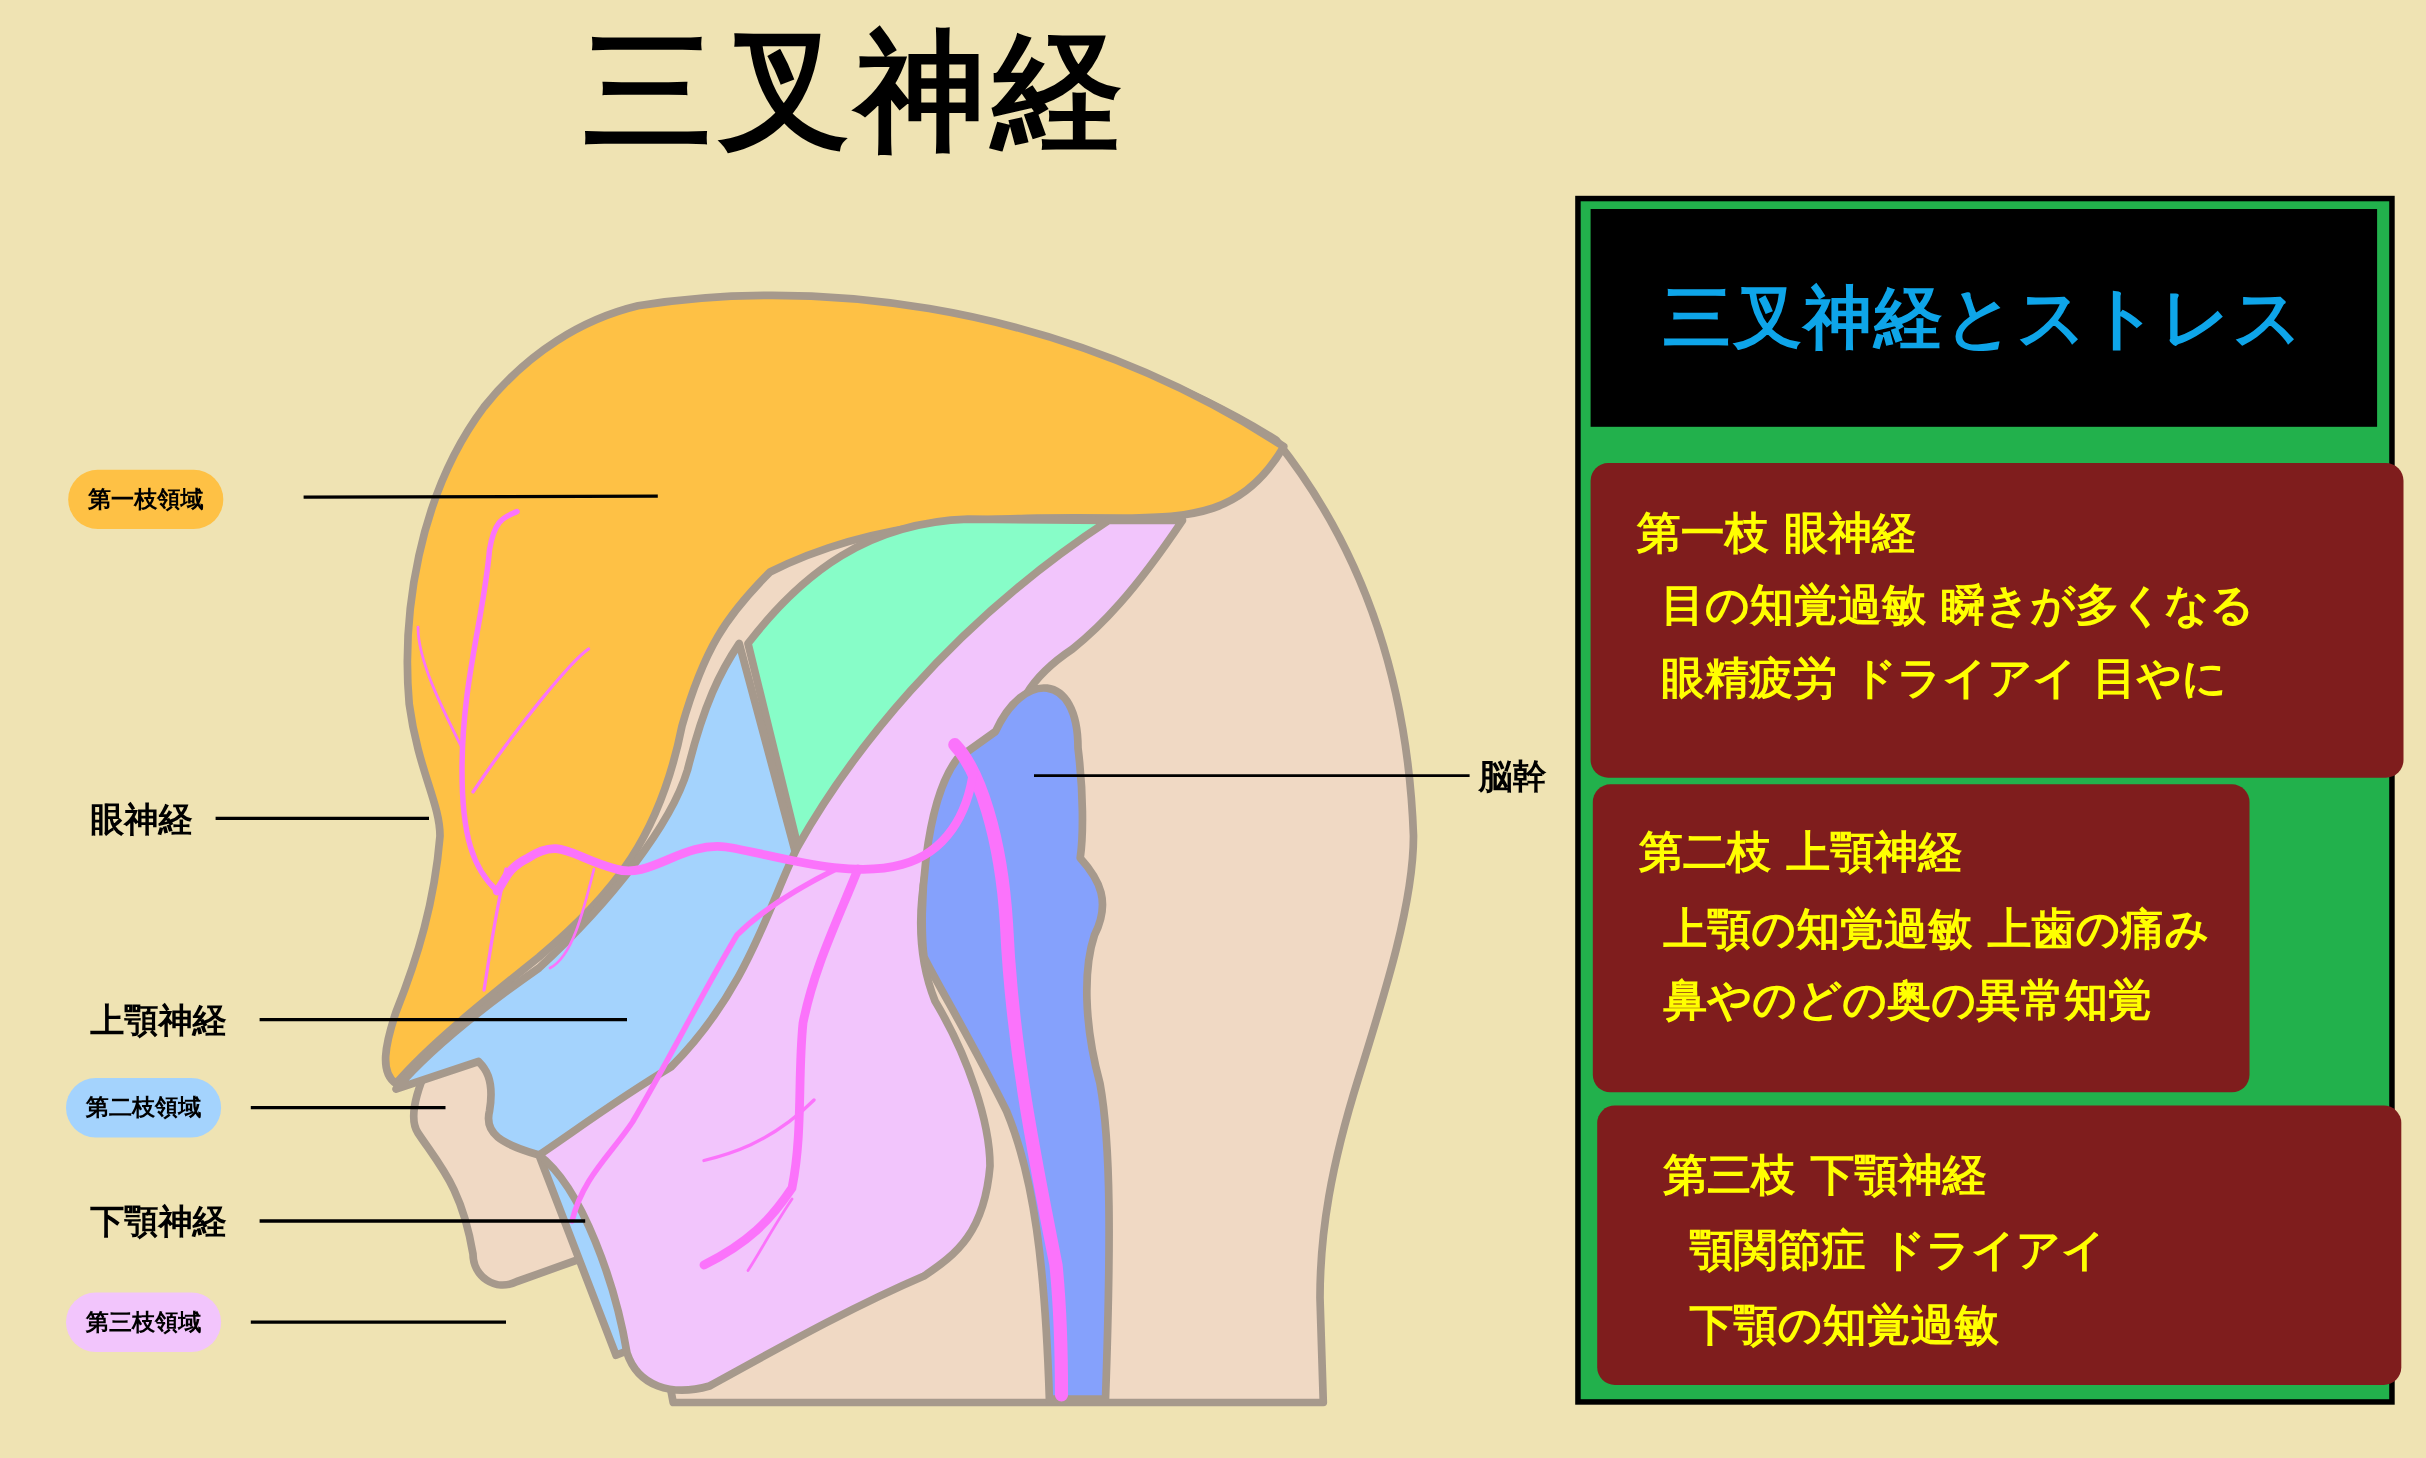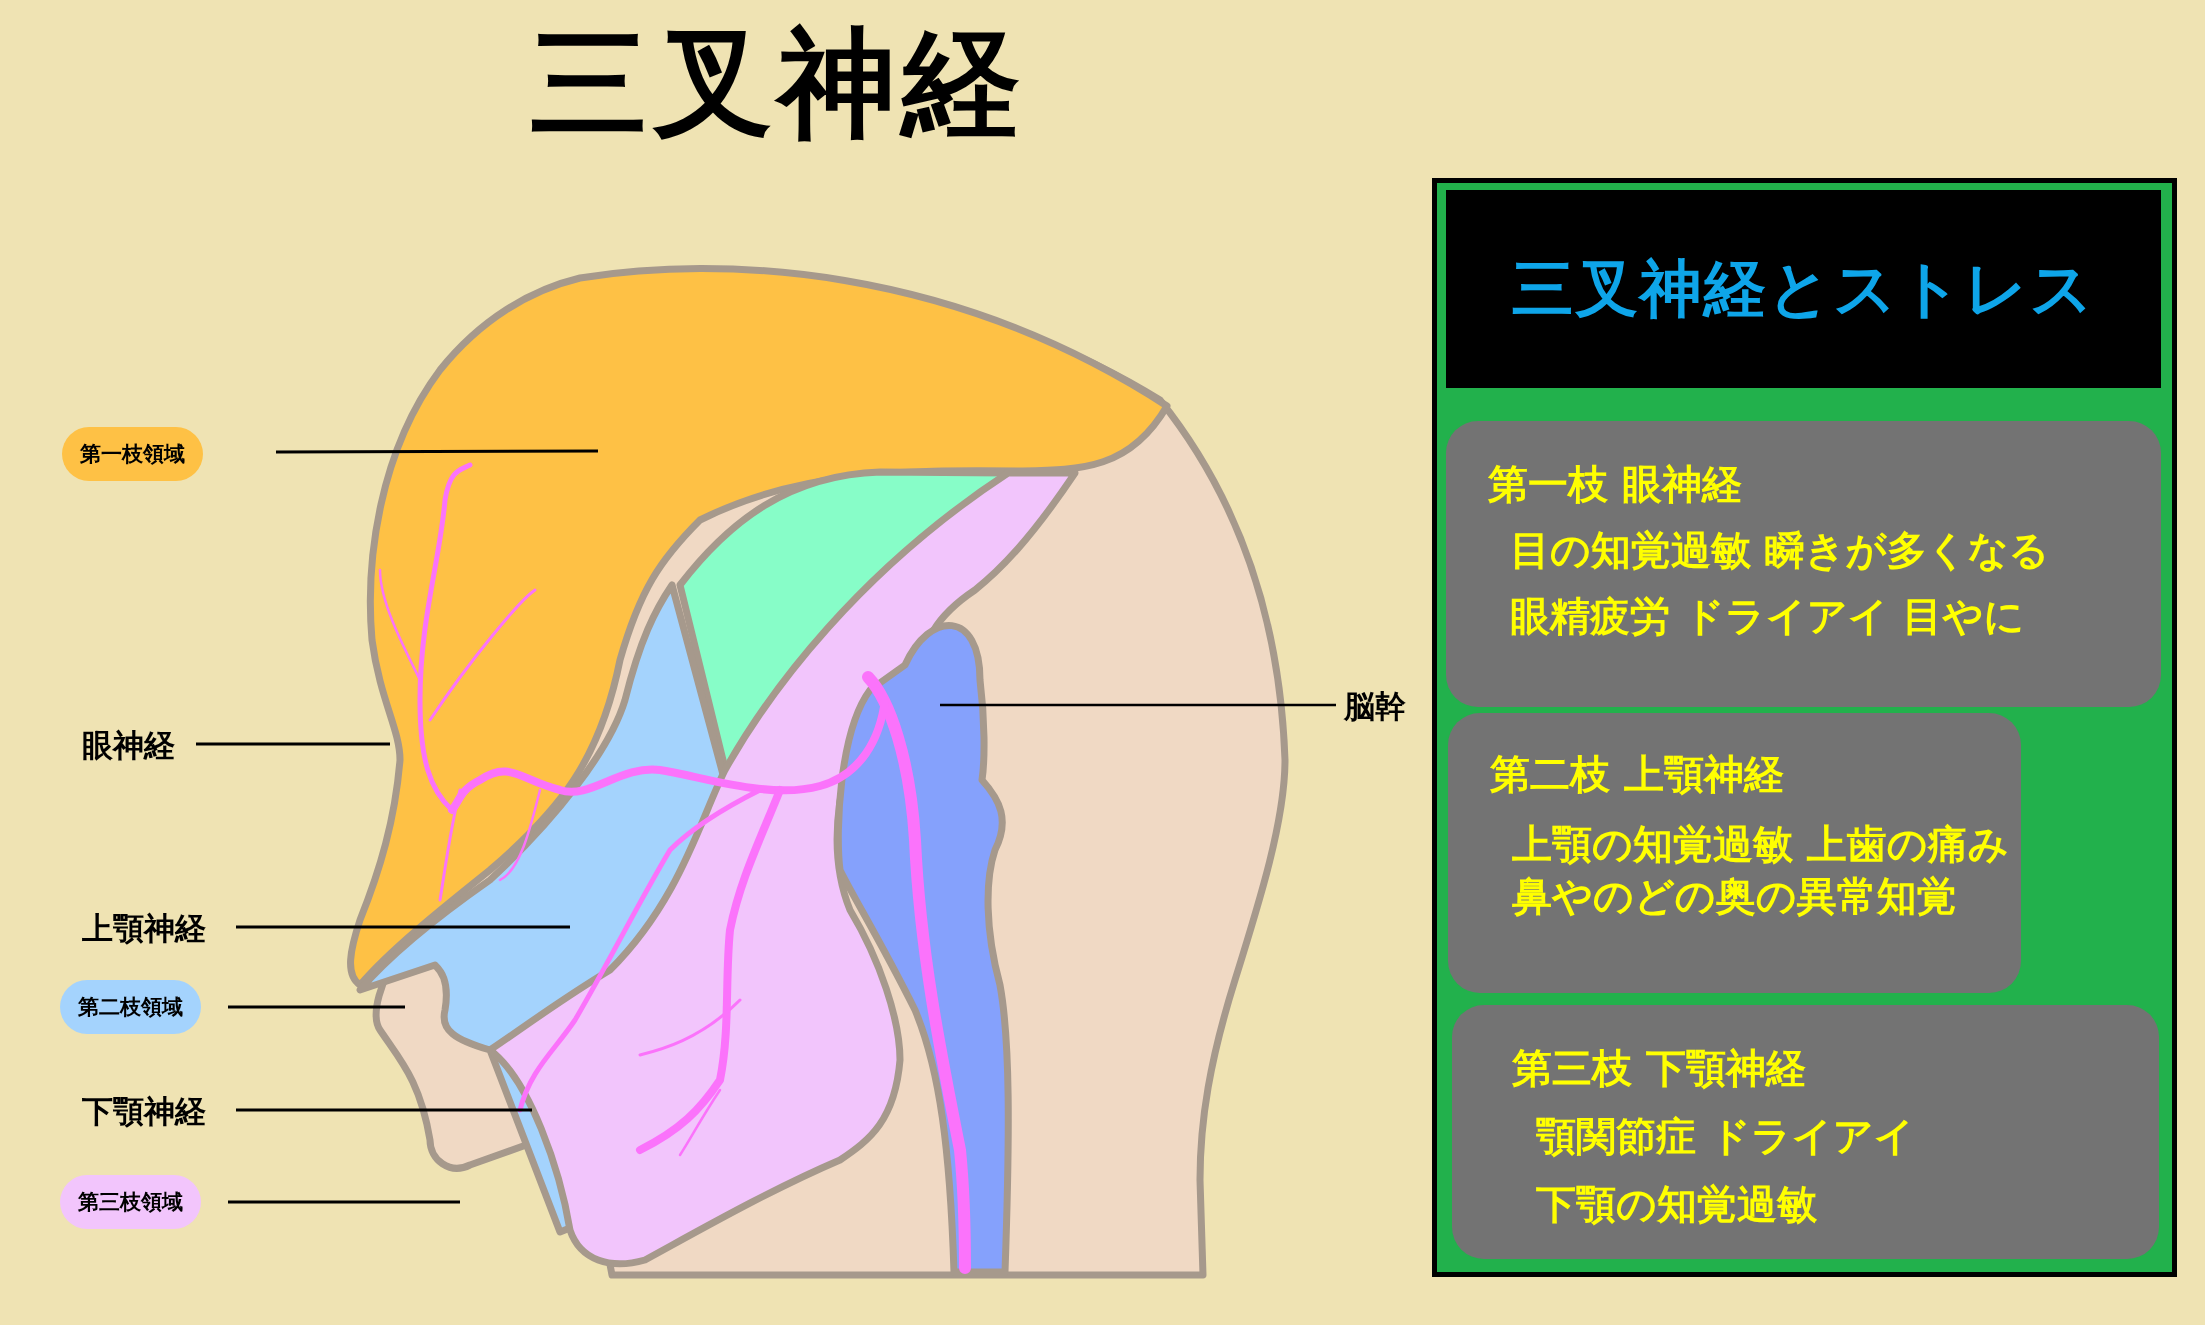--- a/index.html
+++ b/index.html
@@ -8,21 +8,21 @@
   .title { position:absolute; left:530px; top:18px; width:520px; height:130px;
            font-size:118px; font-weight:bold; color:#000; letter-spacing:6px; line-height:130px; white-space:nowrap; }
   svg.head { position:absolute; left:0; top:0; }
   .badge { position:absolute; height:54px; border-radius:27px; font-size:21px; font-weight:bold;
            color:#000; line-height:54px; padding:0 18px; white-space:nowrap; }
   .plain-label { position:absolute; font-size:31px; font-weight:bold; color:#000; white-space:nowrap; line-height:40px; }
   .outer { position:absolute; left:1432px; top:178px; width:745px; height:1099px; background:#000; }
   .green { position:absolute; left:1437px; top:183px; width:735px; height:1089px; background:#22b14c; }
   .title-box { position:absolute; left:1446px; top:190px; width:715px; height:198px; background:#000;
                color:#0ea5e9; font-size:62px; font-weight:bold; text-align:center; line-height:198px; letter-spacing:2px; white-space:nowrap; }
-  .sub { position:absolute; background:#737373; border-radius:32px; color:#ffff00; font-weight:bold; }
+  .sub { position:absolute; background:#7f1d1d; border-radius:16px; color:#ffff00; font-weight:bold;padding-left:24px; }
   .sub .h { position:absolute; font-size:40px; white-space:nowrap; }
   .sub .l { position:absolute; font-size:40px; white-space:nowrap; }
 </style>
 </head>
 <body>
 
 <div class="title">三叉神経</div>
 
 <svg class="head" width="2205" height="1325" viewBox="0 0 2205 1325">
   <g stroke="#a6998c" stroke-width="7" stroke-linejoin="round">
@@ -79,20 +79,20 @@
 
 <div class="sub" style="left:1446px;top:421px;width:715px;height:286px;">
   <div class="h" style="left:42px;top:36px;">第一枝  眼神経</div>
   <div class="l" style="left:64px;top:168px;">眼精疲労  ドライアイ  目やに</div>
   <div class="l" style="left:64px;top:102px;">目の知覚過敏  瞬きが多くなる</div>
 </div>
 
 <div class="sub" style="left:1448px;top:713px;width:573px;height:280px;">
   <div class="h" style="left:42px;top:34px;">第二枝  上顎神経</div>
   <div class="l" style="left:64px;top:104px;">上顎の知覚過敏  上歯の痛み</div>
-  <div class="l" style="left:64px;top:156px;">鼻やのどの奥の異常知覚</div>
+  <div class="l" style="left:64px;top:169px;">鼻やのどの奥の異常知覚</div>
 </div>
 
 <div class="sub" style="left:1452px;top:1005px;width:707px;height:254px;">
   <div class="h" style="left:60px;top:36px;">第三枝  下顎神経</div>
   <div class="l" style="left:84px;top:104px;">顎関節症  ドライアイ</div>
   <div class="l" style="left:84px;top:172px;">下顎の知覚過敏</div>
 </div>
 
 </body></html>

